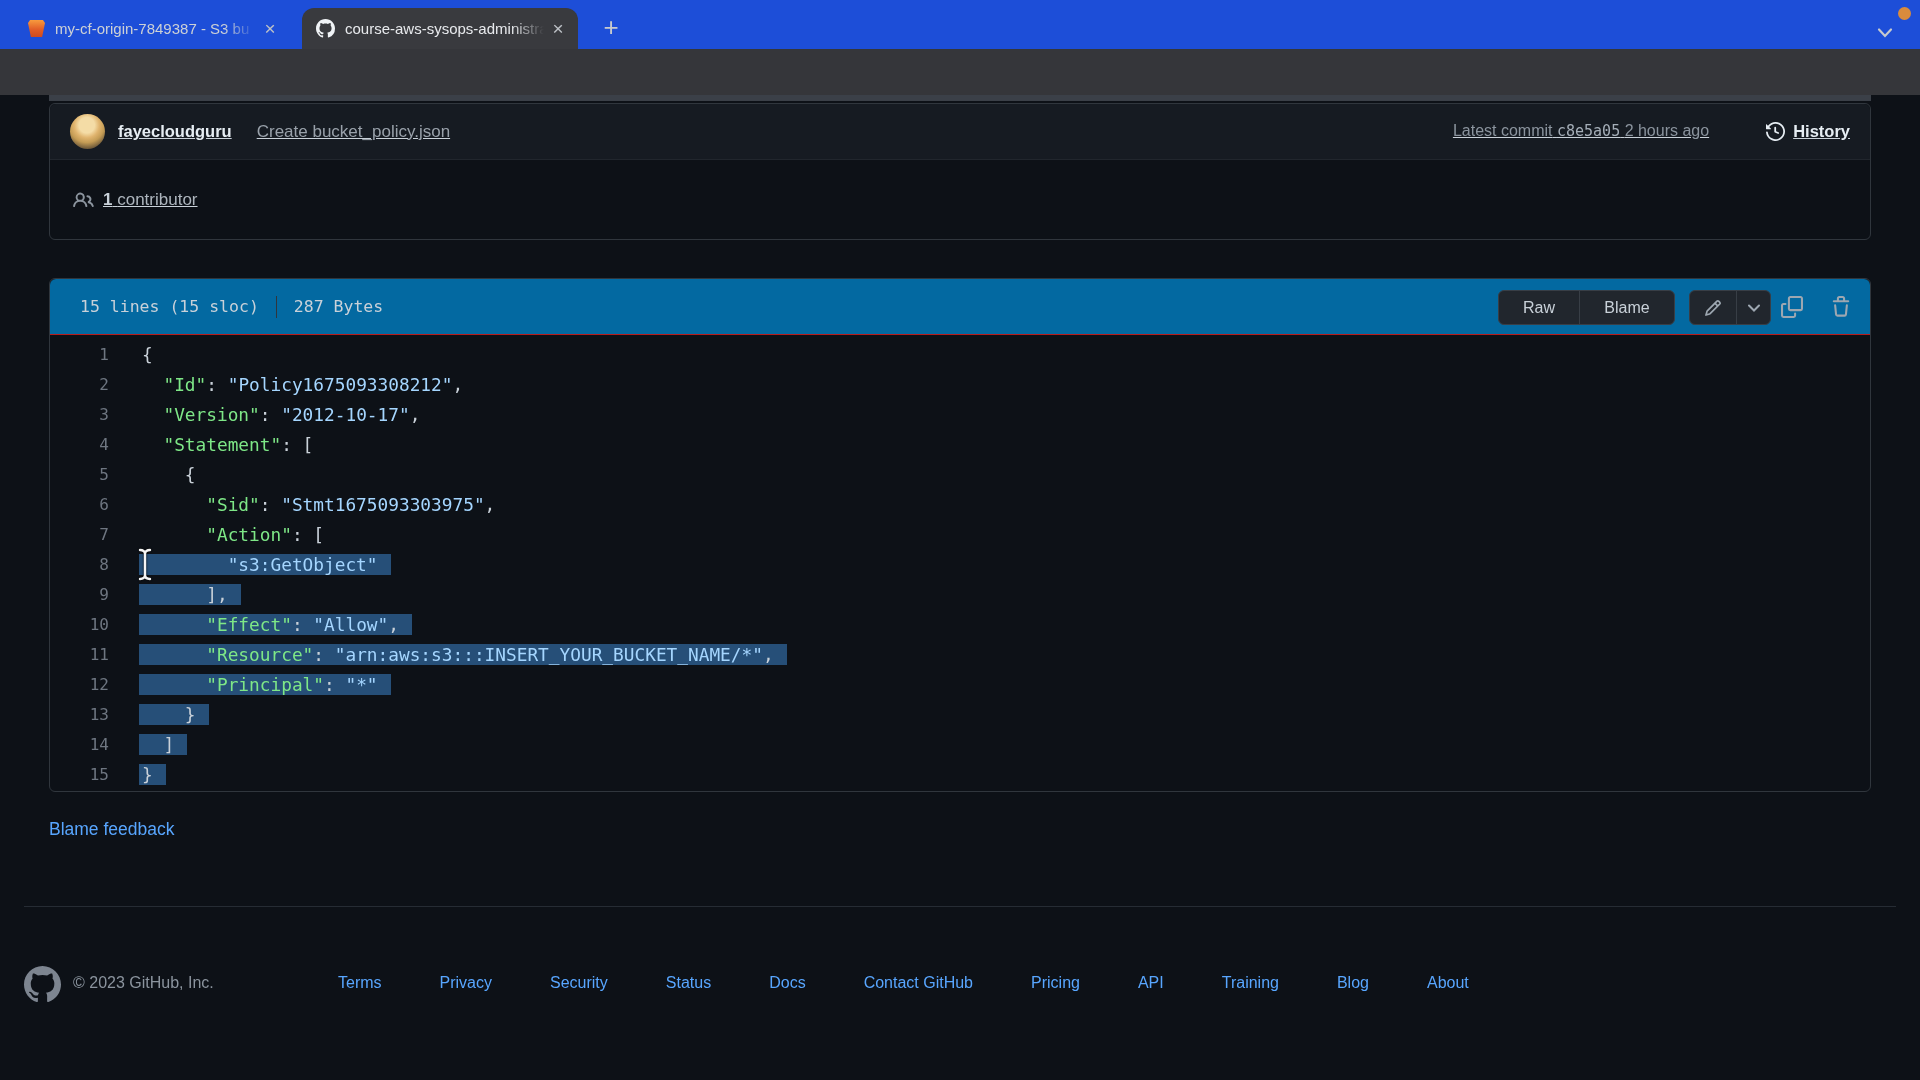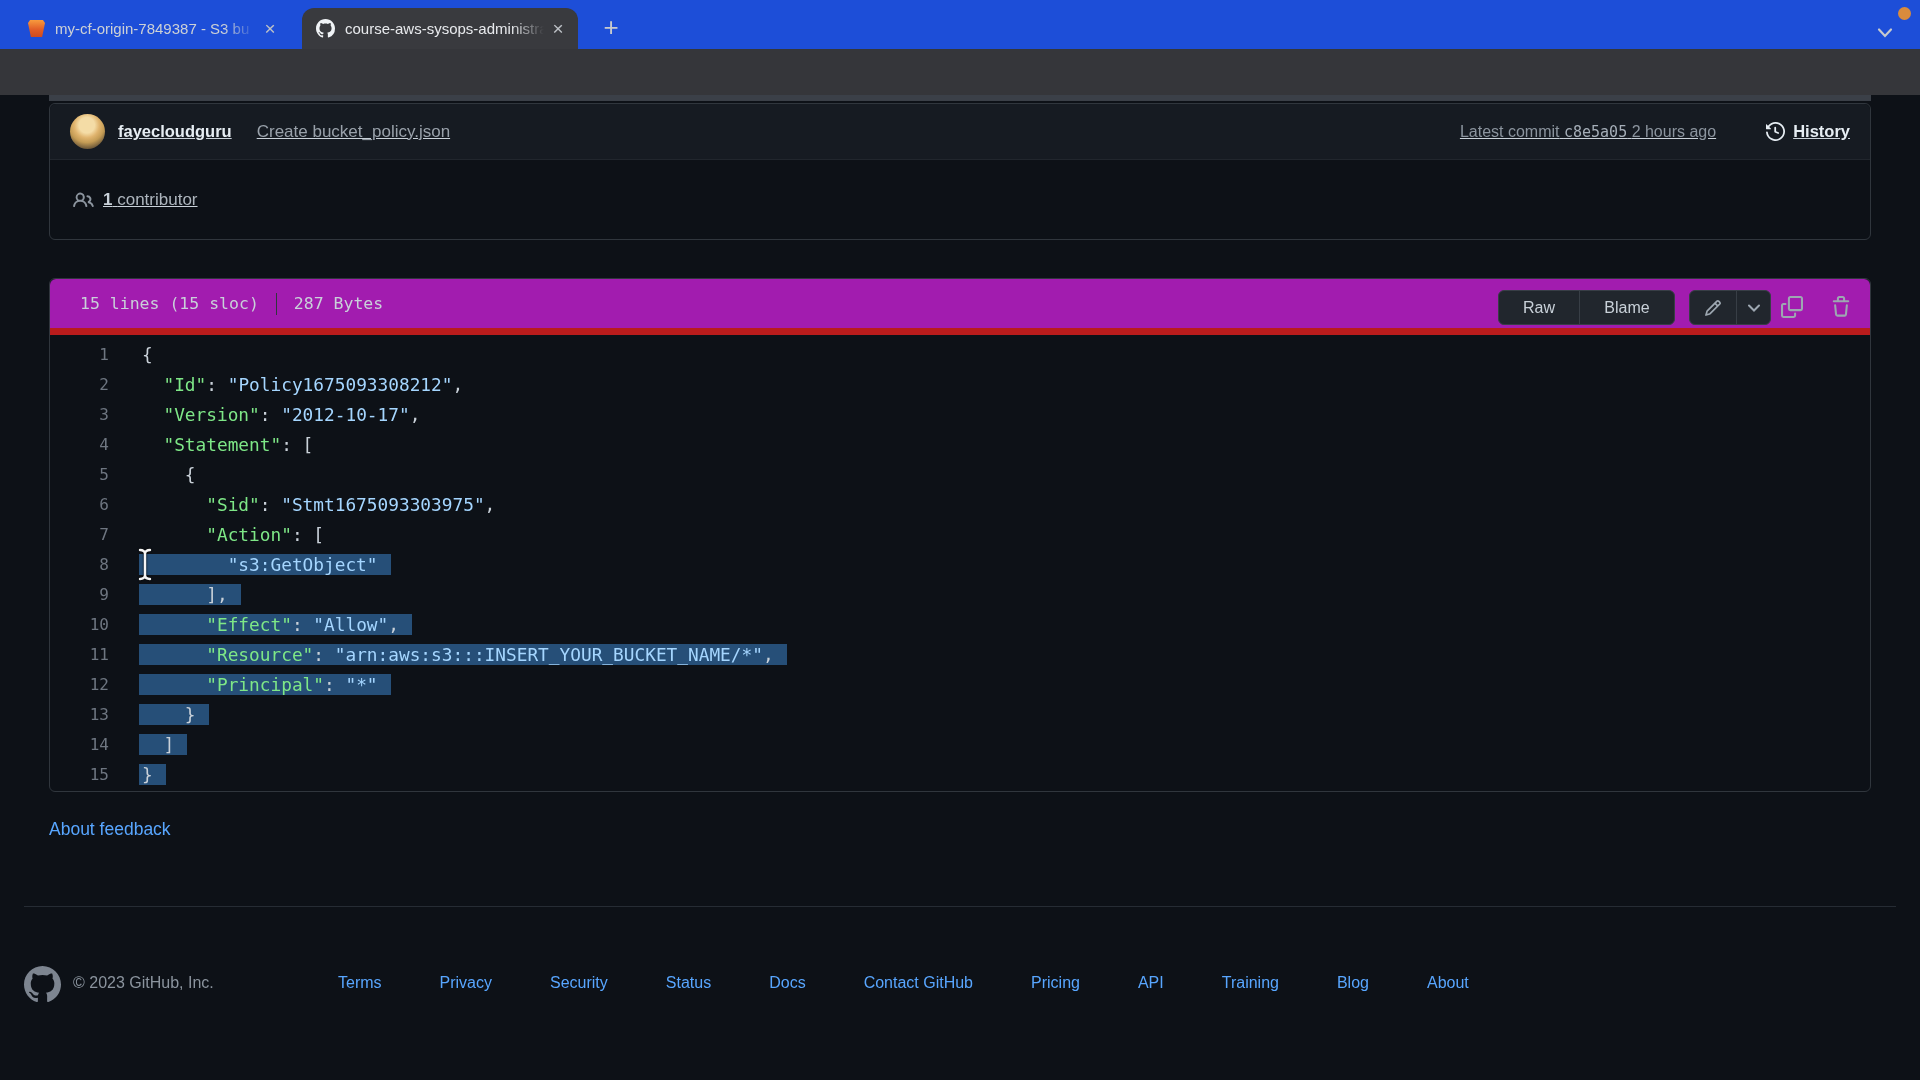--- a/index.html
+++ b/index.html
@@ -49,29 +49,29 @@
   #top-strip { position:absolute; left:49px; top:0; width:1822px; height:6px; background:#3b4048; }
 
   .gh-box { position:absolute; left:49px; width:1822px; border:1px solid #30363d; border-radius:6px; }
   #commit-box { top:8px; height:137px;text-decoration:underline; }
   #commit-header { height:56px; background:#161b22; border-bottom:1px solid #21262d; border-radius:6px 6px 0 0;
                    display:flex; align-items:center; padding:0 20px; }
   #commit-avatar { width:35px; height:35px; border-radius:50%; flex:none; margin-right:13px;
        background:radial-gradient(circle at 48% 32%, #f4dca6 0 26%, #e0b46e 42%, #c49c55 58%, #6f5a3a 78%, #39322a 100%); }
   #commit-author { font-size:16.5px; font-weight:bold; color:#e6edf3; }
   #commit-msg { font-size:17px; color:#99a1aa; margin-left:25px; }
-  #commit-right { margin-left:auto; display:flex; align-items:center; gap:19px; }
+  #commit-right { margin-left:auto; display:flex; align-items:flex-start; gap:26px; }
   #latest-commit { font-size:16px; color:#8b949e; }
   #latest-commit .sha { font-family:"DejaVu Sans Mono", monospace; font-size:15px; color:#a5aeb8; }
   #history-btn { display:flex; align-items:center; gap:8px; font-size:16.5px; font-weight:bold; color:#e6edf3;margin-left:31px; }
   #contrib-row { height:80px; display:flex; align-items:center; padding-left:23px; gap:9px; font-size:17px; }
   #contrib-row b { color:#c9d1d9; } #contrib-row .lbl { color:#adb5bd; }
 
   #file-box { top:183px; height:514px; }
-  #file-header { height:56px; background:#a21caf; border-bottom:7px solid #b91c1c; border-radius:6px 6px 0 0;
+  #file-header { height:56px; background:#0369a1; border-bottom:1px solid #b91c1c; border-radius:6px 6px 0 0;
                  display:flex; align-items:center; padding-left:30px; position:relative;
                  font-family:"DejaVu Sans Mono", monospace; font-size:16.5px; color:#c9d1d9; }
   #meta-divider { width:1px; height:22px; background:#30363d; margin:0 17px; }
   .btn-group { position:absolute; top:11px; height:35px; display:flex; border:1px solid #383e46; border-radius:6px; background:#21262d; overflow:hidden; }
   .btn { display:flex; align-items:center; justify-content:center; font-family:"Liberation Sans", sans-serif;
          font-size:16px; font-weight:500; color:#c9d1d9; }
   .btn + .btn { border-left:1px solid #383e46; }
   #group-view { left:1448px; } #btn-raw { width:80px; } #btn-blame { width:95px; }
   #group-edit { left:1639px; } #btn-edit { width:46px; } #btn-caret { width:34px; }
   .ghost-ic { position:absolute; top:17px; width:22px; height:22px; }
@@ -294,21 +294,21 @@
           <div class="ln">14</div>
           <div class="lc"><span class="sel"><span class="cp">  ]</span></span></div>
         </div>
         <div class="code-row">
           <div class="ln">15</div>
           <div class="lc"><span class="sel"><span class="cp">}</span></span></div>
         </div>
       </div>
   </div>
 
-  <a id="feedback">About feedback</a>
+  <a id="feedback">Blame feedback</a>
 
   <div id="footer-hr"></div>
   <div id="footer">
     <svg id="foot-logo" viewBox="0 0 16 16">
         <path fill="#7d8590" d="M8 0C3.58 0 0 3.58 0 8c0 3.54 2.29 6.53 5.47 7.59.4.07.55-.17.55-.38 0-.19-.01-.82-.01-1.49-2.01.37-2.53-.49-2.69-.94-.09-.23-.48-.94-.82-1.13-.28-.15-.68-.52-.01-.53.63-.01 1.08.58 1.23.82.72 1.21 1.87.87 2.33.66.07-.52.28-.87.51-1.07-1.78-.2-3.64-.89-3.64-3.95 0-.87.31-1.59.82-2.15-.08-.2-.36-1.02.08-2.12 0 0 .67-.21 2.2.82.64-.18 1.32-.27 2-.27s1.36.09 2 .27c1.53-1.04 2.2-.82 2.2-.82.44 1.1.16 1.92.08 2.12.51.56.82 1.27.82 2.15 0 3.07-1.87 3.75-3.65 3.95.29.25.54.73.54 1.48 0 1.07-.01 1.93-.01 2.2 0 .21.15.46.55.38A8.01 8.01 0 0 0 16 8c0-4.42-3.58-8-8-8z"></path>
       </svg>
     <span id="foot-copy">© 2023 GitHub, Inc.</span>
     <div id="footer-links">
         <a class="flink" href="#">Terms</a>
         <a class="flink" href="#">Privacy</a>

